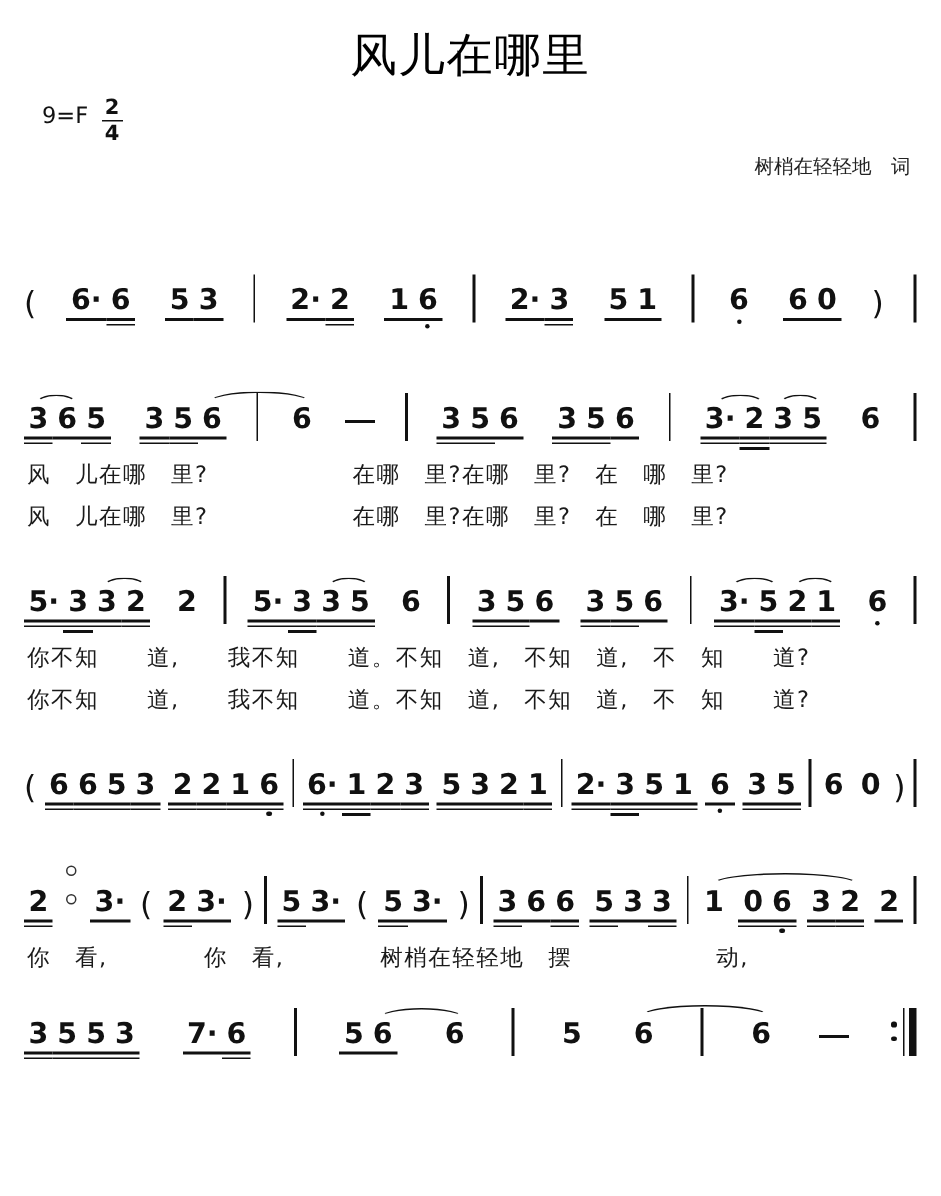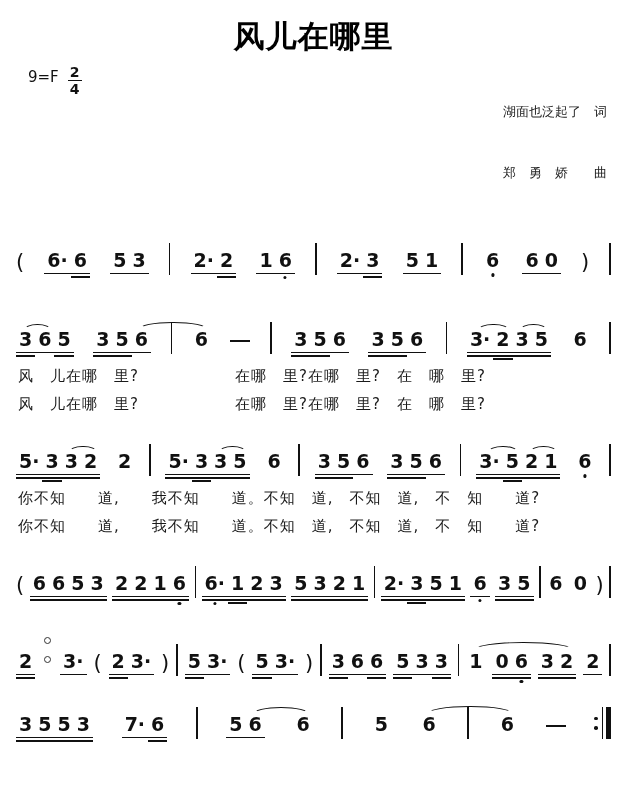--- a/index.html
+++ b/index.html
@@ -1,18 +1,18 @@
 <!DOCTYPE html>
 <html><head>
 <meta charset="utf-8">
 <style>
   html,body{margin:0;padding:0;background:#fff;}
   .page{width:627px;height:797px;background:#fff;color:#111;overflow:hidden;
         font-family:"DejaVu Sans",sans-serif;box-sizing:border-box;padding:10px 16px 0 16px;}
-  .title{margin:6px 0 0 0;text-align:center;font-size:31px;font-weight:700;letter-spacing:1px;color:#000;}
+  .title{margin:6px 0 0 0;text-align:center;font-size:31px;font-weight:400;letter-spacing:1px;color:#000;}
   .meta{display:flex;justify-content:space-between;align-items:flex-start;margin-top:4px;}
   .keysig{display:flex;align-items:flex-start;font-size:15px;padding-left:12px;padding-top:6px;}
   .frac{display:inline-flex;flex-direction:column;align-items:center;margin-left:9px;font-size:14px;font-weight:bold;line-height:1.15;margin-top:-4px;}
   .frac .top{border-bottom:1.4px solid #111;padding:0 2px;}
   .credits{text-align:right;font-size:13px;line-height:1.55;color:#222;padding-right:4px;white-space:pre;}
   
   .line{position:relative;padding-top:14px;}
   .l1{margin-top:6px;} .l2{margin-top:26px;} .l3{margin-top:16px;} .l4{margin-top:16px;}
   .l5{margin-top:18px;} .l6{margin-top:10px;}
   .notes{display:flex;justify-content:space-between;align-items:flex-end;width:100%;}
@@ -43,22 +43,21 @@
   <h1 class="title">风儿在哪里</h1>
   <div class="meta">
     <div class="keysig">
       <span>9=F</span>
       <span class="frac">
         <span class="top">2</span>
         <span class="bot">4</span>
       </span>
     </div>
     <div class="credits">
-      <div>湖面也泛起了　词</div>
-      <div>郑　勇　娇　　曲</div>
+      <div>树梢在轻轻地　词</div>
     </div>
   </div>
   <div id="score">
       <div class="line l1">
         <div class="notes">
           <span class="paren">(</span>
           <span class="grp">
             <span class="note">6·<i class="ul" style="bottom: 8px;"></i></span>
             <span class="note">6<i class="ul" style="bottom: 8px;"></i><i class="ul" style="bottom: 4.6px;"></i></span>
           </span>
@@ -297,20 +296,21 @@
           </span>
           <span class="grp">
             <span class="note">3<i class="ul" style="bottom: 8px;"></i><i class="ul" style="bottom: 4.6px;"></i></span>
             <span class="note">2<i class="ul" style="bottom: 8px;"></i><i class="ul" style="bottom: 4.6px;"></i></span>
           </span>
           <span class="grp">
             <span class="note">2<i class="ul" style="bottom: 8px;"></i></span>
           </span>
           <span class="bar"></span>
         </div>
+        <div class="lyr">你　看,　　　　你　看,　　　　树梢在轻轻地　摆　　　　　　动,</div>
         <div class="slur" style="left: 457.961px; width: 96.75px; height: 13.8375px; top: 19.1625px;"></div>
       </div>
       <div class="line l6">
         <div class="notes">
           <span class="grp">
             <span class="note">3<i class="ul" style="bottom: 8px;"></i><i class="ul" style="bottom: 4.6px;"></i></span>
             <span class="note">5<i class="ul" style="bottom: 8px;"></i><i class="ul" style="bottom: 4.6px;"></i></span>
             <span class="note">5<i class="ul" style="bottom: 8px;"></i><i class="ul" style="bottom: 4.6px;"></i></span>
             <span class="note">3<i class="ul" style="bottom: 8px;"></i><i class="ul" style="bottom: 4.6px;"></i></span>
           </span>

